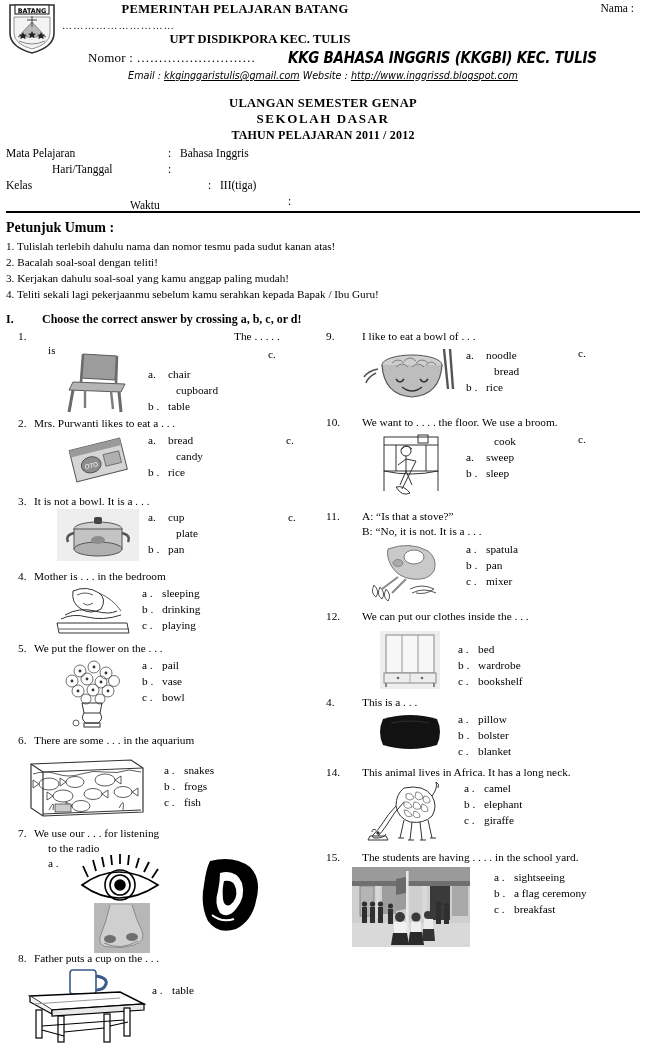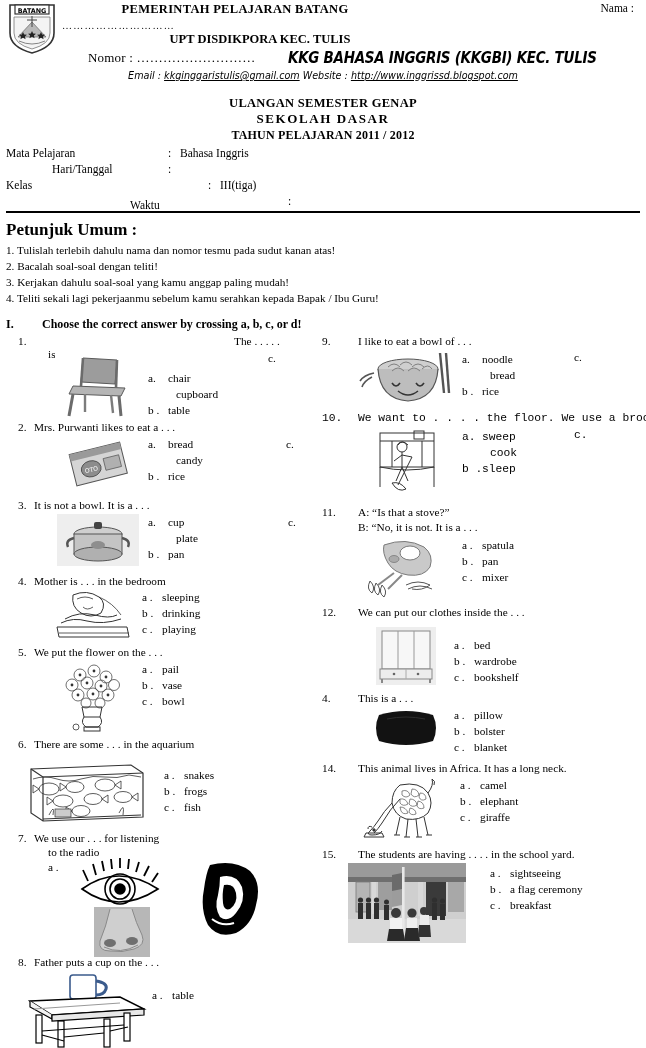--- a/index.html
+++ b/index.html
@@ -129,21 +129,21 @@
   }
 
   
   .petunjuk {
     margin: 5px 6px 0 6px;
     font-size: 11.2px;
     line-height: 1.42;
   }
   .petunjuk h2 {
     margin: 0 0 1px 0;
-    font-size: 17px;
+    font-size: 14px;
     font-weight: bold;
   }
   .petunjuk .item { white-space: nowrap; }
 
   .section-head {
     margin: 10px 6px 2px 6px;
     font-size: 12px;
     font-weight: bold;
     display: flex;
   }
@@ -625,21 +625,21 @@
           </div>
           <div class="q-opts" style="padding-top:2px;">
             <div class="opt"><span class="ltr">a.</span><span>noodle</span></div>
             <div class="opt opt-wrap2"><span>bread</span></div>
             <div class="opt"><span class="ltr">b .</span><span>rice</span></div>
             <span class="opt-c-inline" style="left:112px; top:0;">c.</span>
           </div>
         </div>
       </div>
 
-      <div class="q" style="margin-top:4px;font-family:Liberation Mono, monospace;">
+      <div class="q" style="margin-top:12px;">
         <div class="q-head">
           <span class="q-num">10.</span>
           <span class="q-stem">We want to . . . . the floor. We use a broom.</span>
         </div>
         <div class="q-body" style="margin-top:1px;">
           <div class="q-figure" style="width:110px;margin-left:30px;">
             <svg width="70" height="70" viewBox="0 0 70 70">
               <rect x="0" y="0" width="70" height="70" fill="#fff"></rect>
               <g fill="none" stroke="#333" stroke-width="1">
                 <rect x="8" y="6" width="54" height="34"></rect>
@@ -653,22 +653,22 @@
                 <path d="M30 40 L24 54 M30 40 L36 54"></path>
                 <path d="M40 30 L26 58"></path>
                 <path d="M20 56 Q26 66 34 62 Q28 54 20 56 Z"></path>
                 <path d="M8 40 Q35 46 62 40"></path>
                 <path d="M8 40 L8 60 M62 40 L62 60"></path>
                 <path d="M26 18 Q30 12 36 18"></path>
               </g>
             </svg>
           </div>
           <div class="q-opts" style="padding-top:2px;">
+            <div class="opt opt-wrap2"><span>cook</span></div>
             <div class="opt"><span class="ltr">a.</span><span>sweep</span></div>
-            <div class="opt opt-wrap2"><span>cook</span></div>
             <div class="opt"><span class="ltr">b .</span><span>sleep</span></div>
             <span class="opt-c-inline" style="left:112px; top:0;">c.</span>
           </div>
         </div>
       </div>
 
       <div class="q" style="margin-top:8px;">
         <div class="q-head">
           <span class="q-num">11.</span>
           <span class="q-stem">A: “Is that a stove?”</span>

